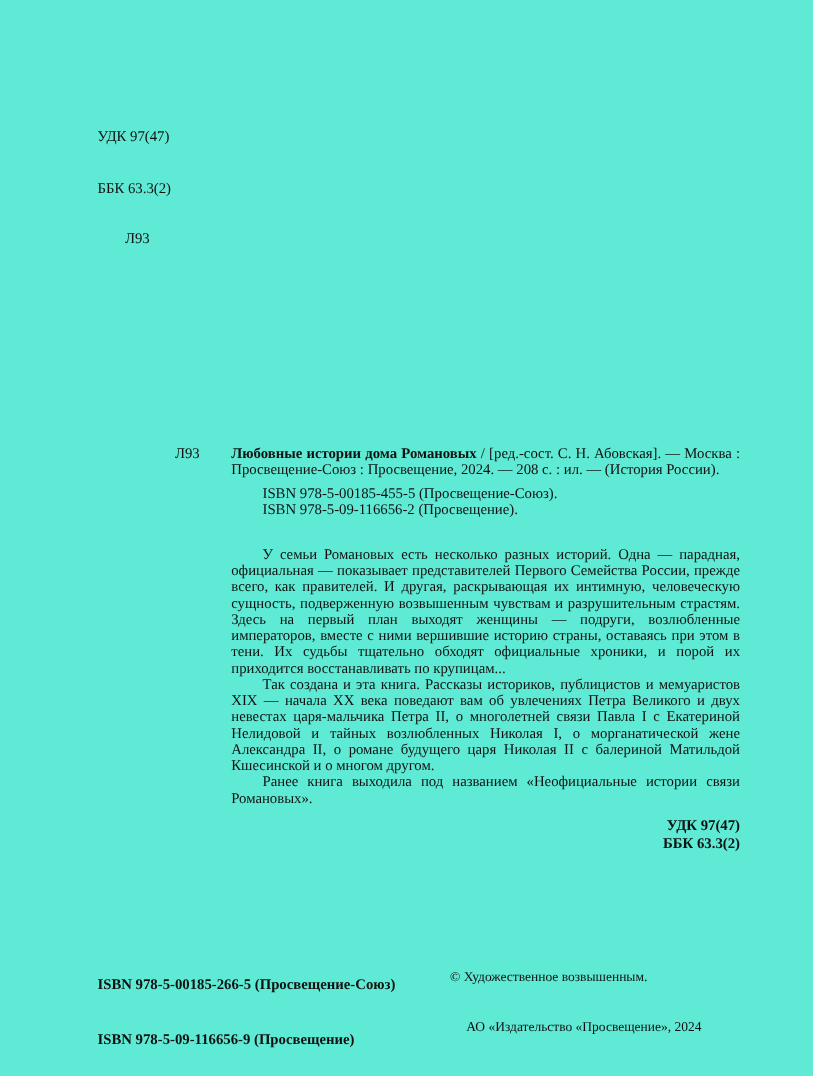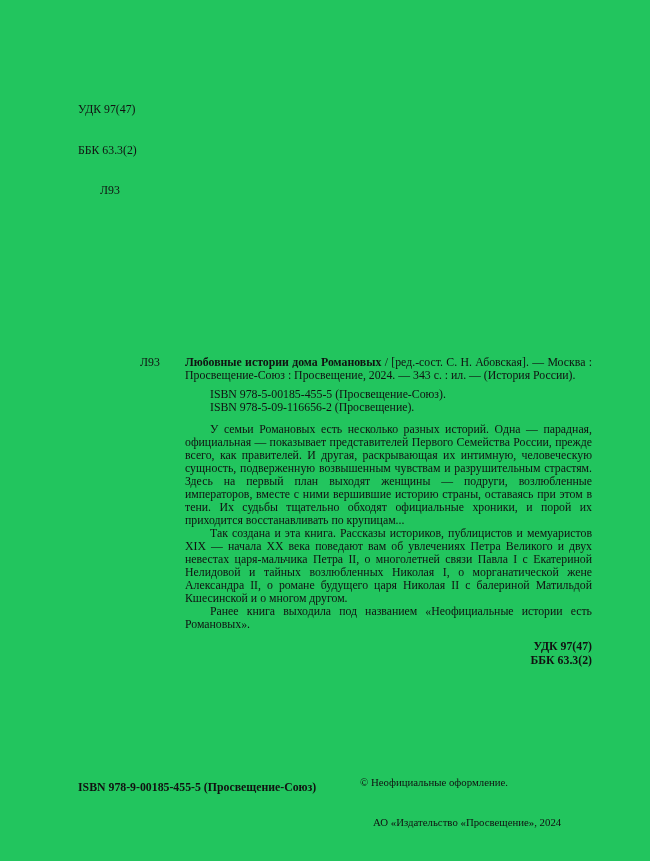--- a/index.html
+++ b/index.html
@@ -11,21 +11,21 @@
     height: 861px;
     background: #ffffff;
     position: relative;
     font-family: "Liberation Serif", "DejaVu Serif", serif;
     color: #111111;
     overflow: hidden;
   }
   .page {
     position: absolute;
     inset: 0;
-    background: #22c55e;
+    background: #5eead4;
   }
   .top-block {
     position: absolute;
     left: 78px;
     top: 76px;
     font-size: 11.8px;
     line-height: 13.5px;
     white-space: pre;
   }
   .top-block .code {
@@ -58,21 +58,21 @@
   }
   .isbn-block div {
     text-indent: 25px;
     font-family: Liberation Serif, serif;
   }
   .para {
     margin: 0;
     text-indent: 25px;
   }
   .para-first {
-    margin-top: 9px;
+    margin-top: 23px;
   }
   .udk-right {
     margin-top: 9px;
     text-align: right;
     font-weight: bold;
     line-height: 13.5px;
   }
   .bottom-left {
     position: absolute;
     left: 78px;
@@ -102,41 +102,42 @@
   <div class="top-block">
     <div>УДК 97(47)</div>
     <div>ББК 63.3(2)</div>
     <div class="code">Л93</div>
   </div>
 
   <div class="margin-code">Л93</div>
 
   <div class="main-block">
 
-    <p class="bib"><span class="bib-title">Любовные истории дома Романовых</span><span> / [ред.-сост. С. Н. Абовская]. — Москва : Просвещение-Союз : Просвещение, 2024. — 343 с. : ил. — (История России).</span></p>
+    <p class="bib"><span class="bib-title">Любовные истории дома Романовых</span><span> / [ред.-сост. С. Н. Абовская]. — Москва : Просвещение-Союз : Просвещение, 2024. — 208 с. : ил. — (История России).</span></p>
 
     <div class="isbn-block">
       <div>ISBN 978-5-00185-455-5 (Просвещение-Союз).</div>
       <div>ISBN 978-5-09-116656-2 (Просвещение).</div>
     </div>
 
     <p class="para para-first">У семьи Романовых есть несколько разных историй. Одна — парадная, официальная — показывает представителей Первого Семейства России, прежде всего, как правителей. И другая, раскрывающая их интимную, человеческую сущность, подверженную возвышенным чувствам и разрушительным страстям. Здесь на первый план выходят женщины — подруги, возлюбленные императоров, вместе с ними вершившие историю страны, оставаясь при этом в тени. Их судьбы тщательно обходят официальные хроники, и порой их приходится восстанавливать по крупицам...</p>
     <p class="para">Так создана и эта книга. Рассказы историков, публицистов и мемуаристов XIX — начала XX века поведают вам об увлечениях Петра Великого и двух невестах царя-мальчика Петра II, о многолетней связи Павла I с Екатериной Нелидовой и тайных возлюбленных Николая I, о морганатической жене Александра II, о романе будущего царя Николая II с балериной Матильдой Кшесинской и о многом другом.</p>
-    <p class="para">Ранее книга выходила под названием «Неофициальные истории есть Романовых».</p>
+    <p class="para">Ранее книга выходила под названием «Неофициальные истории связи Романовых».</p>
 
     <div class="udk-right">
       <div>УДК 97(47)</div>
       <div>ББК 63.3(2)</div>
     </div>
 
   </div>
 
   <div class="bottom-left">
-    <div>ISBN 978-9-00185-455-5 (Просвещение-Союз)</div>
+    <div>ISBN 978-5-00185-266-5 (Просвещение-Союз)</div>
+    <div>ISBN 978-5-09-116656-9 (Просвещение)</div>
   </div>
 
   <div class="bottom-right">
-    <div>© Неофициальные оформление.</div>
+    <div>© Художественное возвышенным.</div>
     <div class="indent">АО «Издательство «Просвещение», 2024</div>
     
   </div>
 
 </div>
 
 </body></html>

